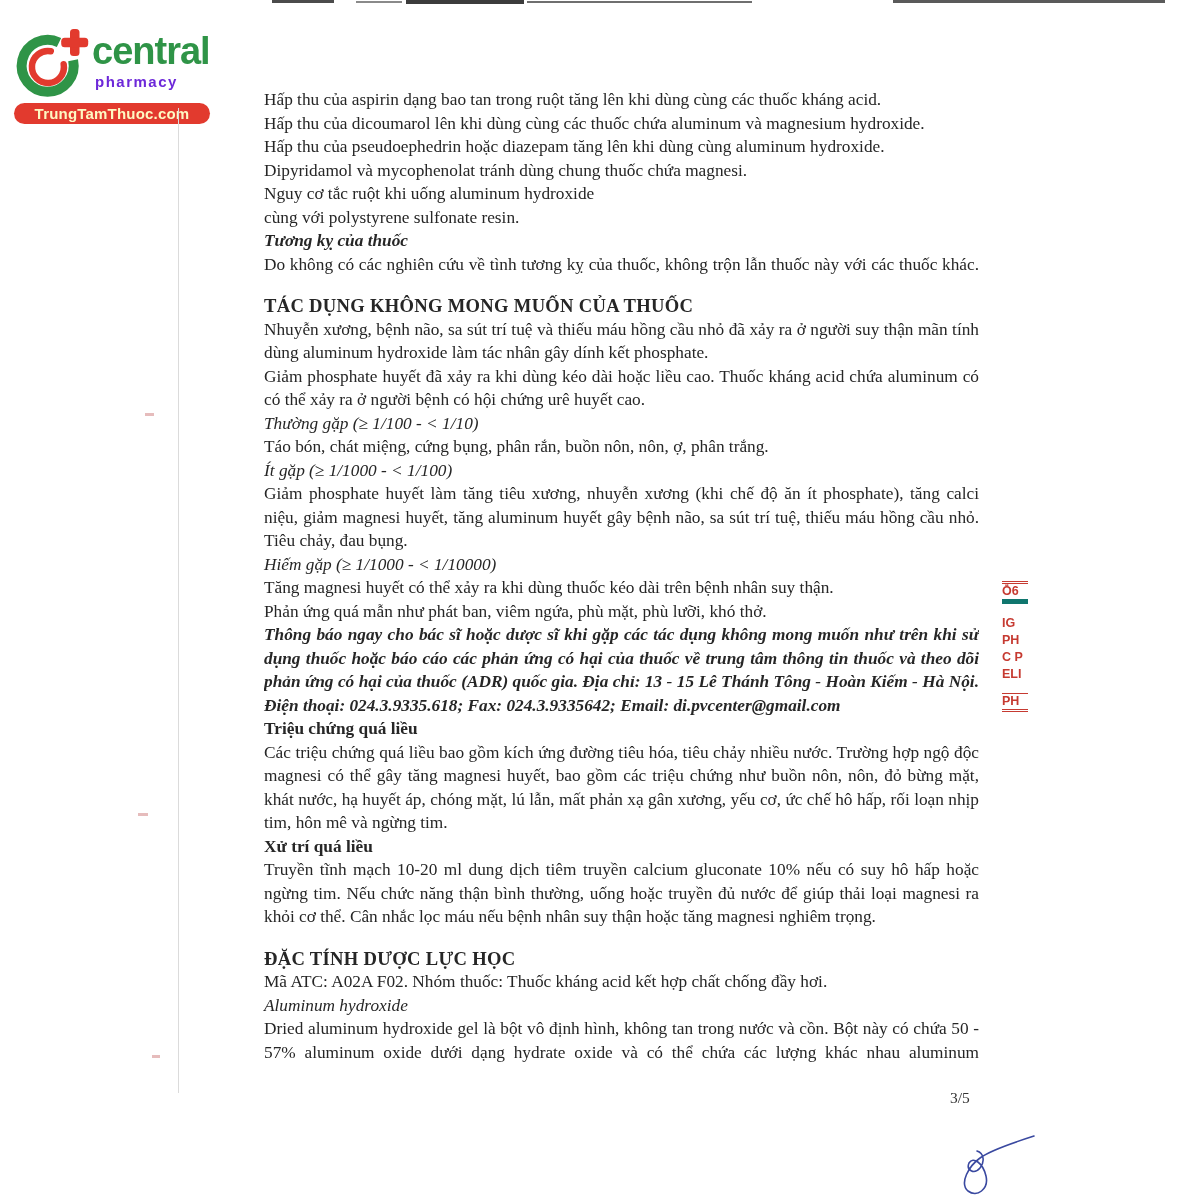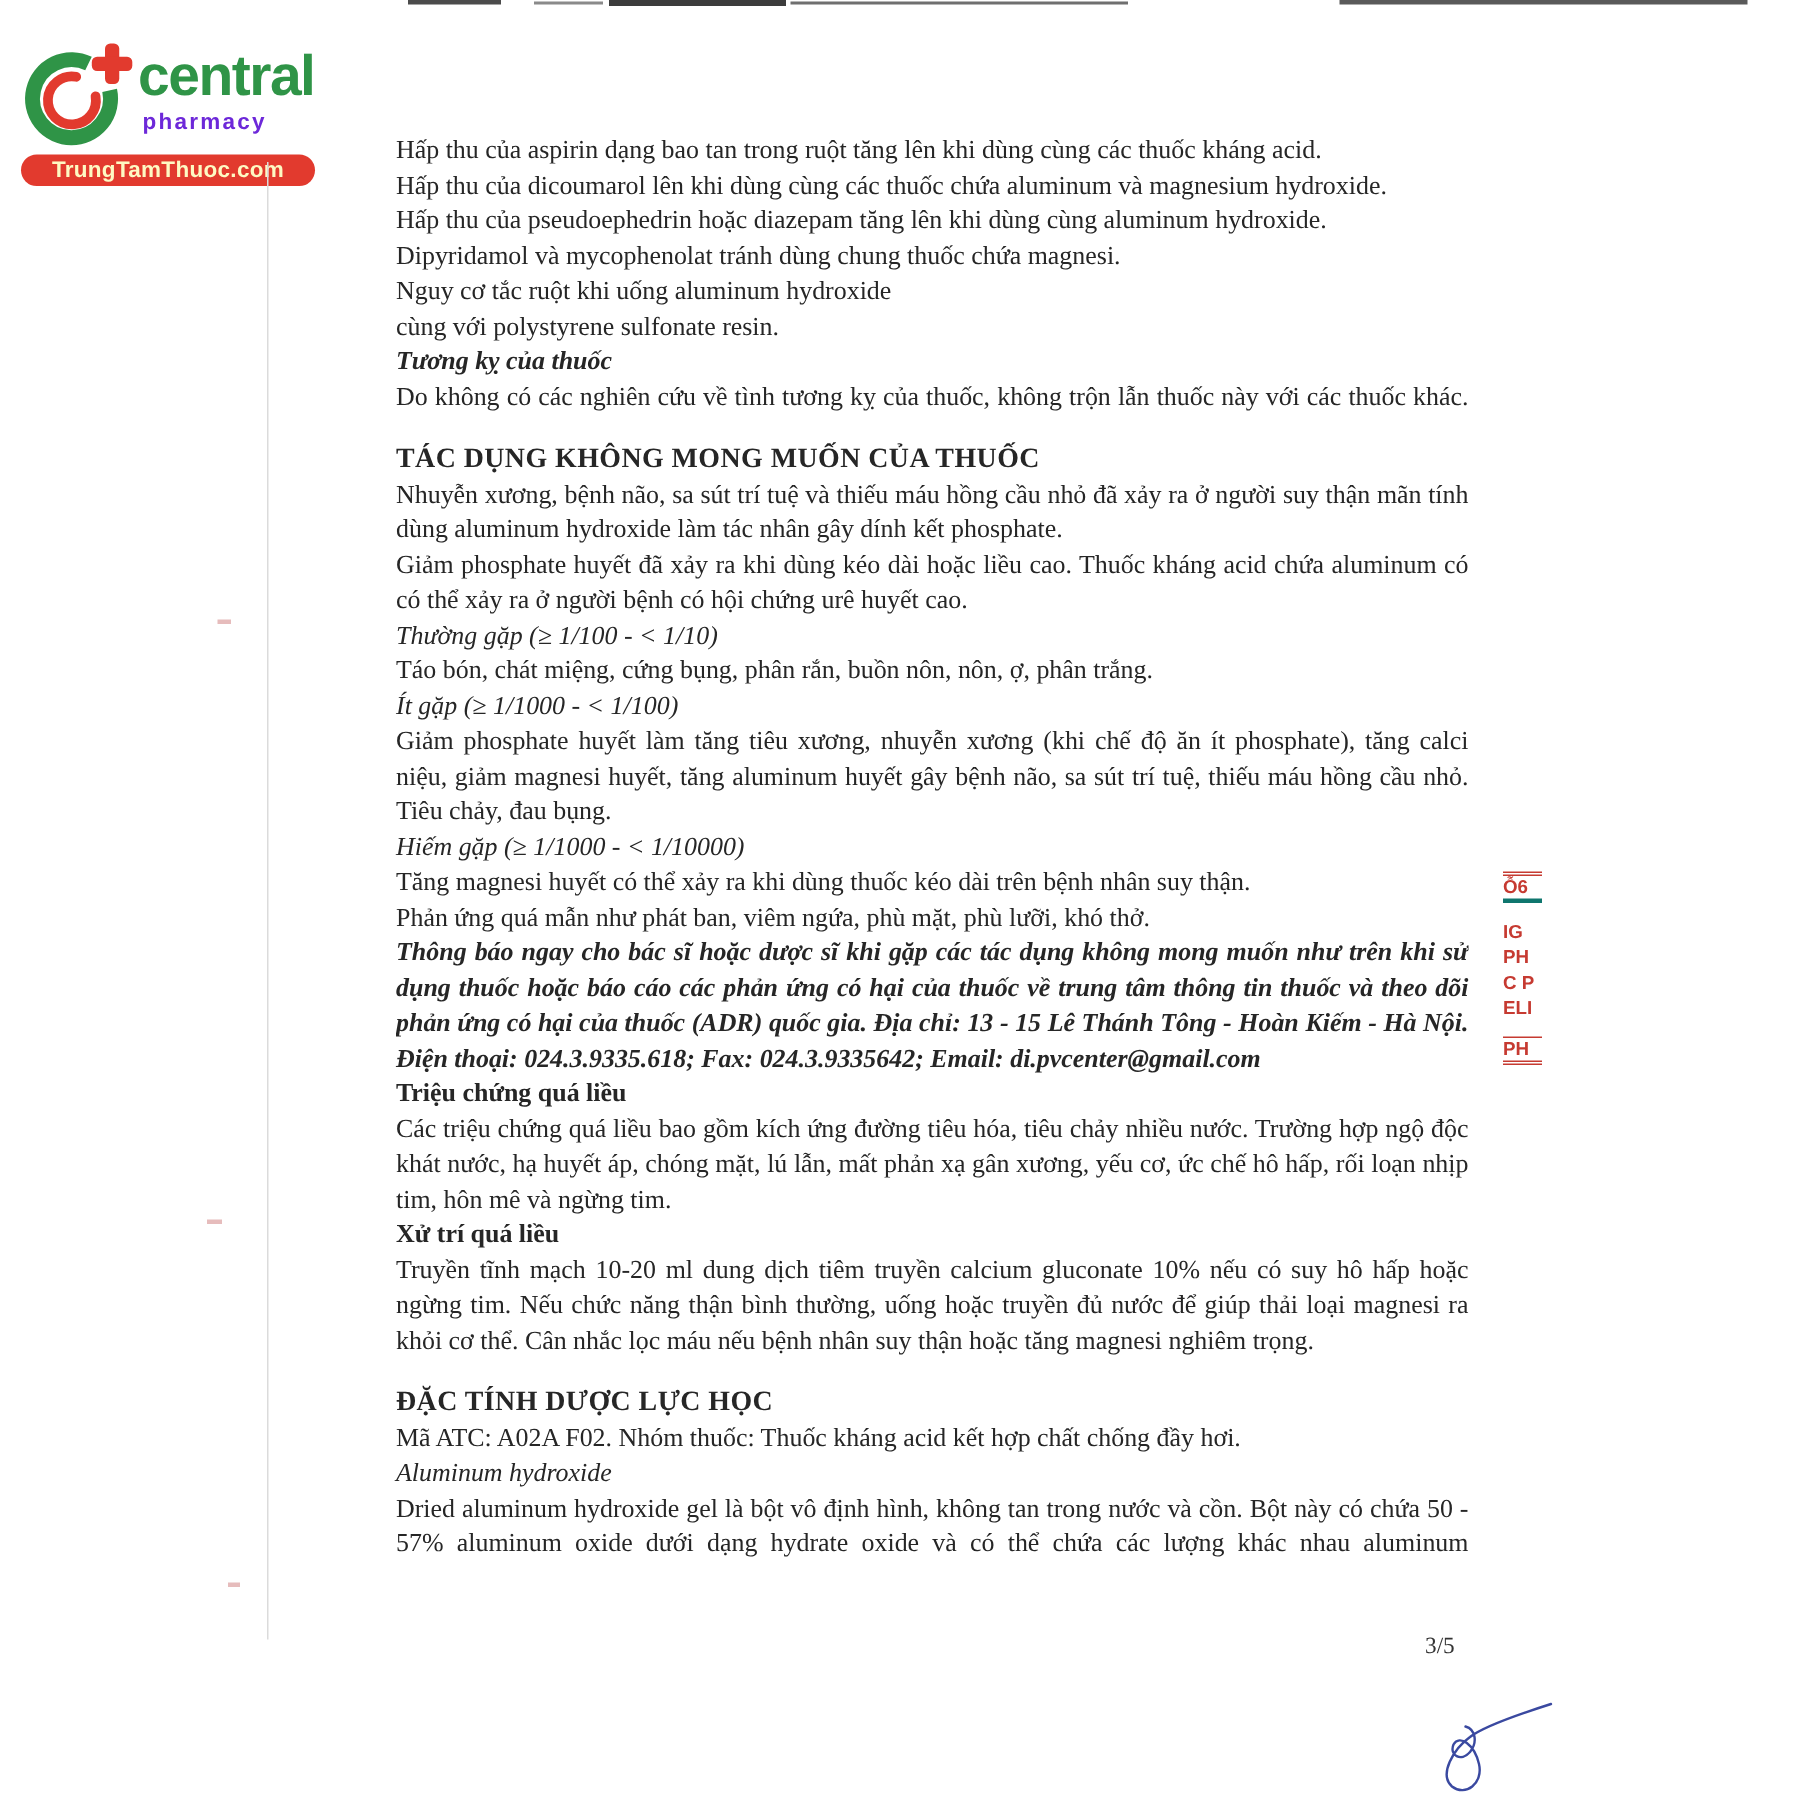--- a/index.html
+++ b/index.html
@@ -29,21 +29,21 @@
   .line.b{font-weight:bold;}
   .line.i{font-style:italic;}
   .line.bi{font-weight:bold;font-style:italic;}
   .line.j{text-align:justify;text-align-last:justify;max-height:24px;overflow:hidden;}
   .line.gap{margin-top:18px;}
   
   .stamp{position:absolute;left:1002px;top:581px;width:34px;color:#c63a31;
     font-family:"Liberation Sans","DejaVu Sans",sans-serif;font-weight:bold;
     font-size:12.5px;line-height:13px;}
   .stamp .sf{display:block;}
-  .stamp .sf:nth-child(1){border-top:3px double #c63a31;border-bottom:3px solid #0f766e;padding:1px 0;width:26px;}
+  .stamp .sf:nth-child(1){border-top:3px double #c63a31;border-bottom:5px solid #0f766e;padding:1px 0;width:26px;}
   .stamp .sf:nth-child(2){margin-top:13px;}
   .stamp .sf:nth-child(3){margin-top:4px;}
   .stamp .sf:nth-child(4){margin-top:4px;}
   .stamp .sf:nth-child(5){margin-top:4px;}
   .stamp .sf:nth-child(6){margin-top:12px;border-top:1px solid #c63a31;border-bottom:3px double #c63a31;padding:1px 0;width:26px;}
   
   .pagenum{position:absolute;left:950px;top:1089px;font-size:15.5px;color:#333;}
   .sig{position:absolute;left:926px;top:1124px;}
 </style>
 </head>
@@ -96,20 +96,21 @@
       <div class="line n">Tiêu chảy, đau bụng.</div>
       <div class="line i">Hiếm gặp (≥ 1/1000 - &lt; 1/10000)</div>
       <div class="line n">Tăng magnesi huyết có thể xảy ra khi dùng thuốc kéo dài trên bệnh nhân suy thận.</div>
       <div class="line n">Phản ứng quá mẫn như phát ban, viêm ngứa, phù mặt, phù lưỡi, khó thở.</div>
       <div class="line bi j">Thông báo ngay cho bác sĩ hoặc dược sĩ khi gặp các tác dụng không mong muốn như trên khi sử</div>
       <div class="line bi j">dụng thuốc hoặc báo cáo các phản ứng có hại của thuốc về trung tâm thông tin thuốc và theo dõi</div>
       <div class="line bi j">phản ứng có hại của thuốc (ADR) quốc gia. Địa chỉ: 13 - 15 Lê Thánh Tông - Hoàn Kiếm - Hà Nội.</div>
       <div class="line bi">Điện thoại: 024.3.9335.618; Fax: 024.3.9335642; Email: di.pvcenter@gmail.com</div>
       <div class="line b">Triệu chứng quá liều</div>
       <div class="line n j">Các triệu chứng quá liều bao gồm kích ứng đường tiêu hóa, tiêu chảy nhiều nước. Trường hợp ngộ độc</div>
+      <div class="line n j">magnesi có thể gây tăng magnesi huyết, bao gồm các triệu chứng như buồn nôn, nôn, đỏ bừng mặt,</div>
       <div class="line n j">khát nước, hạ huyết áp, chóng mặt, lú lẫn, mất phản xạ gân xương, yếu cơ, ức chế hô hấp, rối loạn nhịp</div>
       <div class="line n">tim, hôn mê và ngừng tim.</div>
       <div class="line b">Xử trí quá liều</div>
       <div class="line n j">Truyền tĩnh mạch 10-20 ml dung dịch tiêm truyền calcium gluconate 10% nếu có suy hô hấp hoặc</div>
       <div class="line n j">ngừng tim. Nếu chức năng thận bình thường, uống hoặc truyền đủ nước để giúp thải loại magnesi ra</div>
       <div class="line n">khỏi cơ thể. Cân nhắc lọc máu nếu bệnh nhân suy thận hoặc tăng magnesi nghiêm trọng.</div>
       <div class="line h gap">ĐẶC TÍNH DƯỢC LỰC HỌC</div>
       <div class="line n">Mã ATC: A02A F02. Nhóm thuốc: Thuốc kháng acid kết hợp chất chống đầy hơi.</div>
       <div class="line i">Aluminum hydroxide</div>
       <div class="line n j">Dried aluminum hydroxide gel là bột vô định hình, không tan trong nước và cồn. Bột này có chứa 50 -</div>

